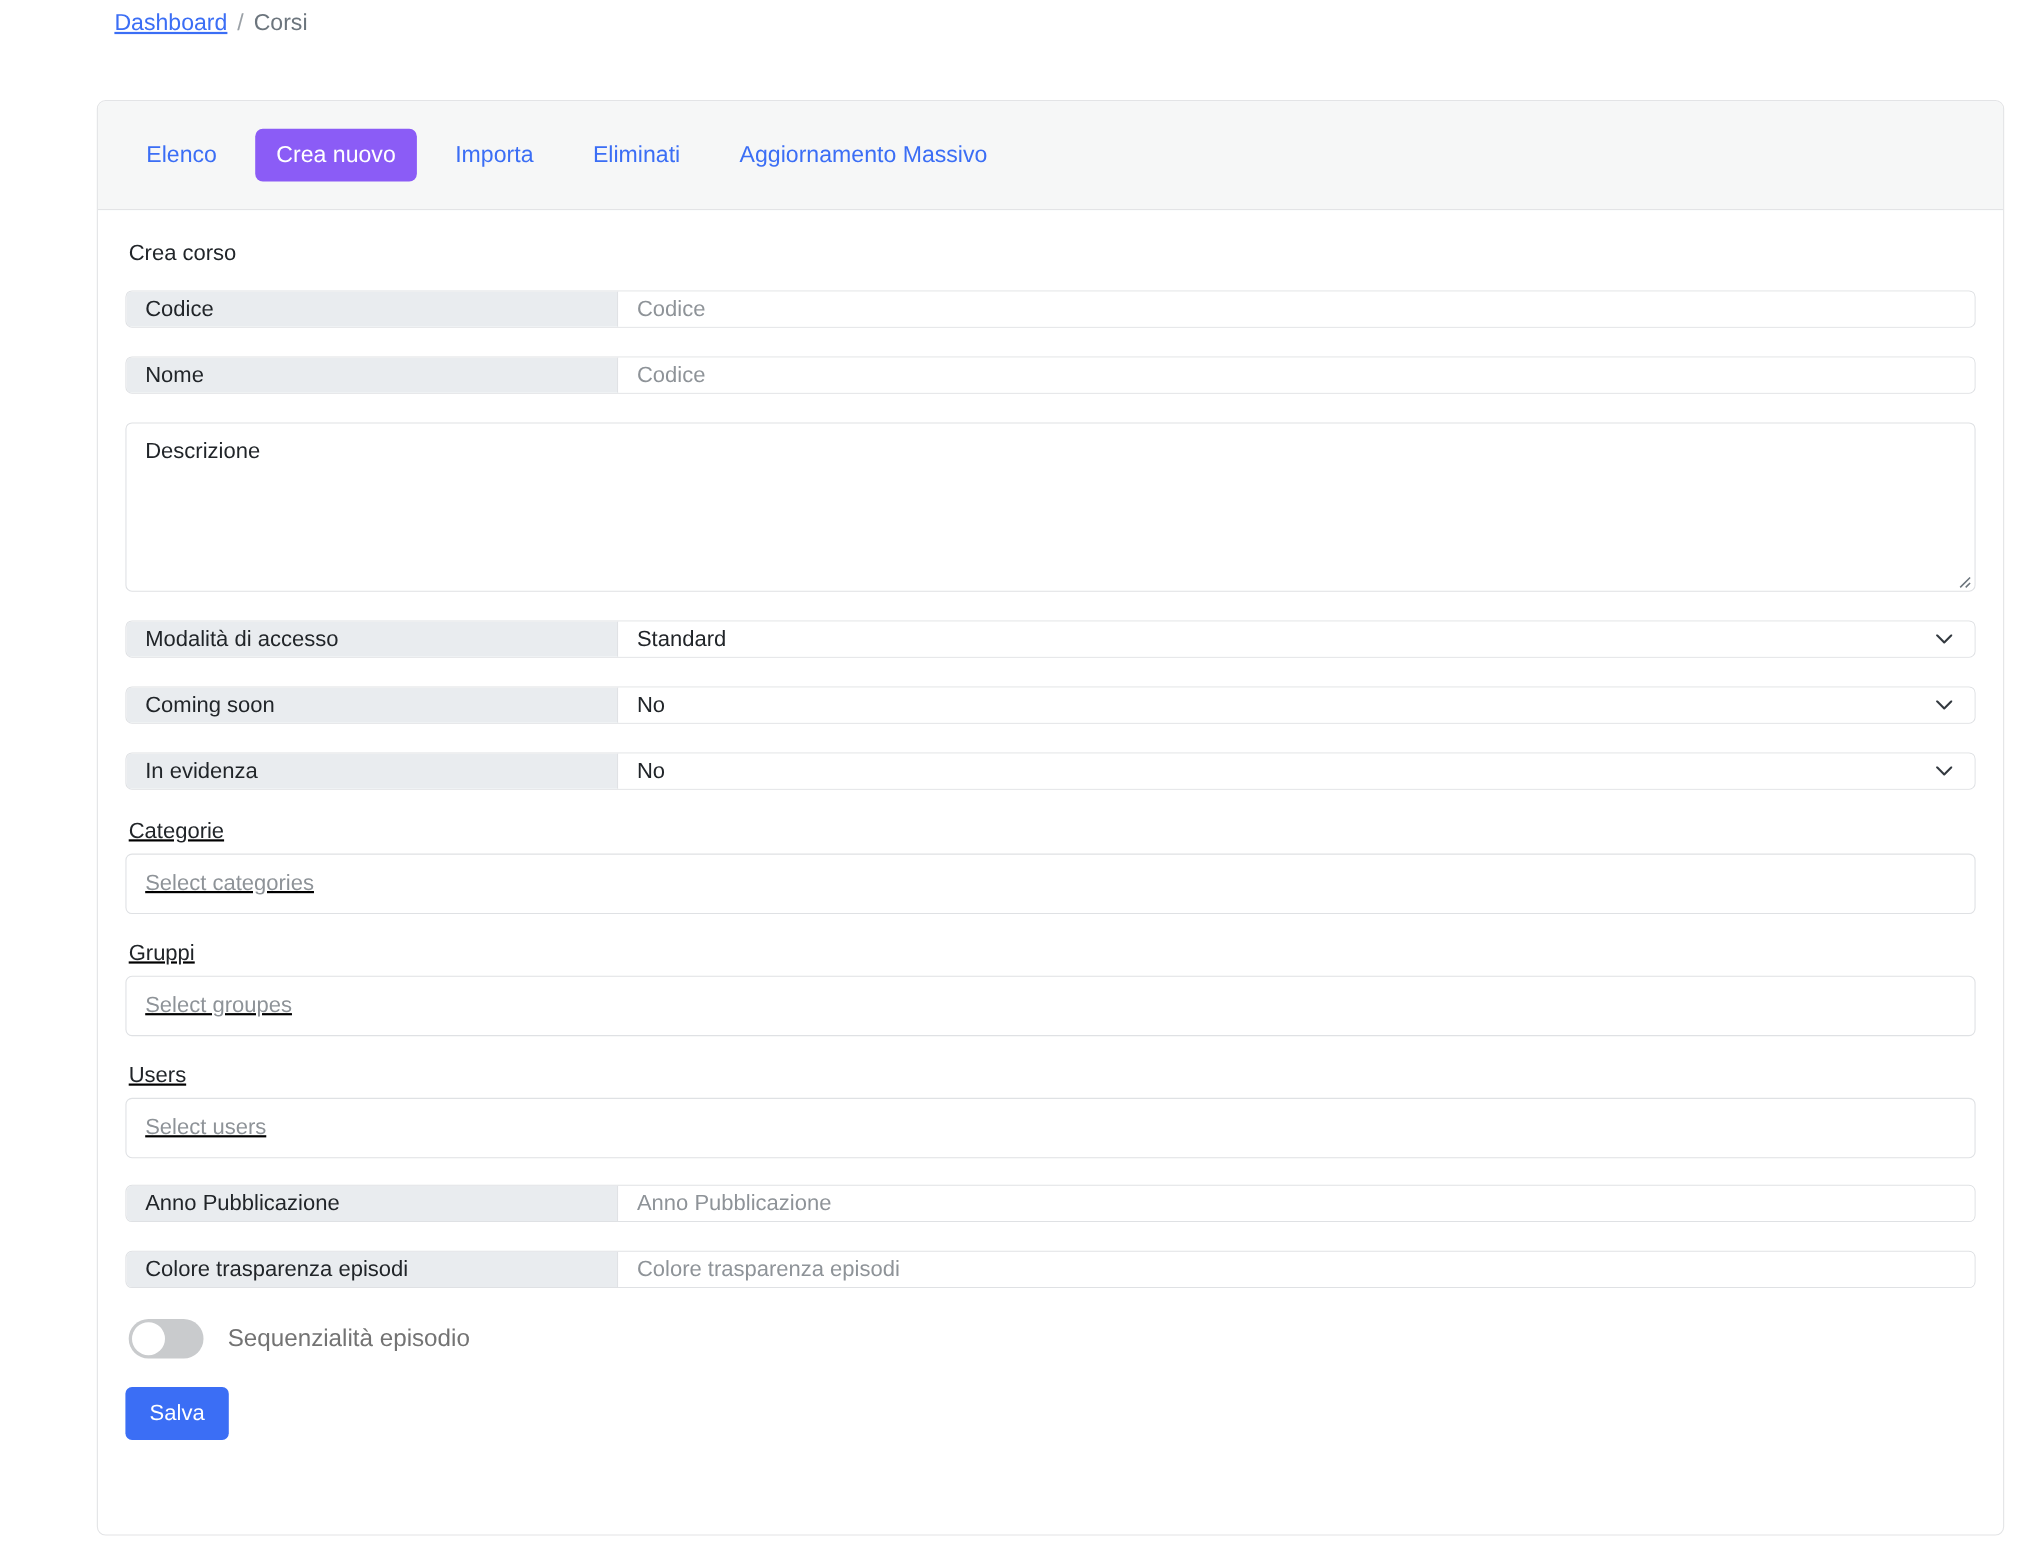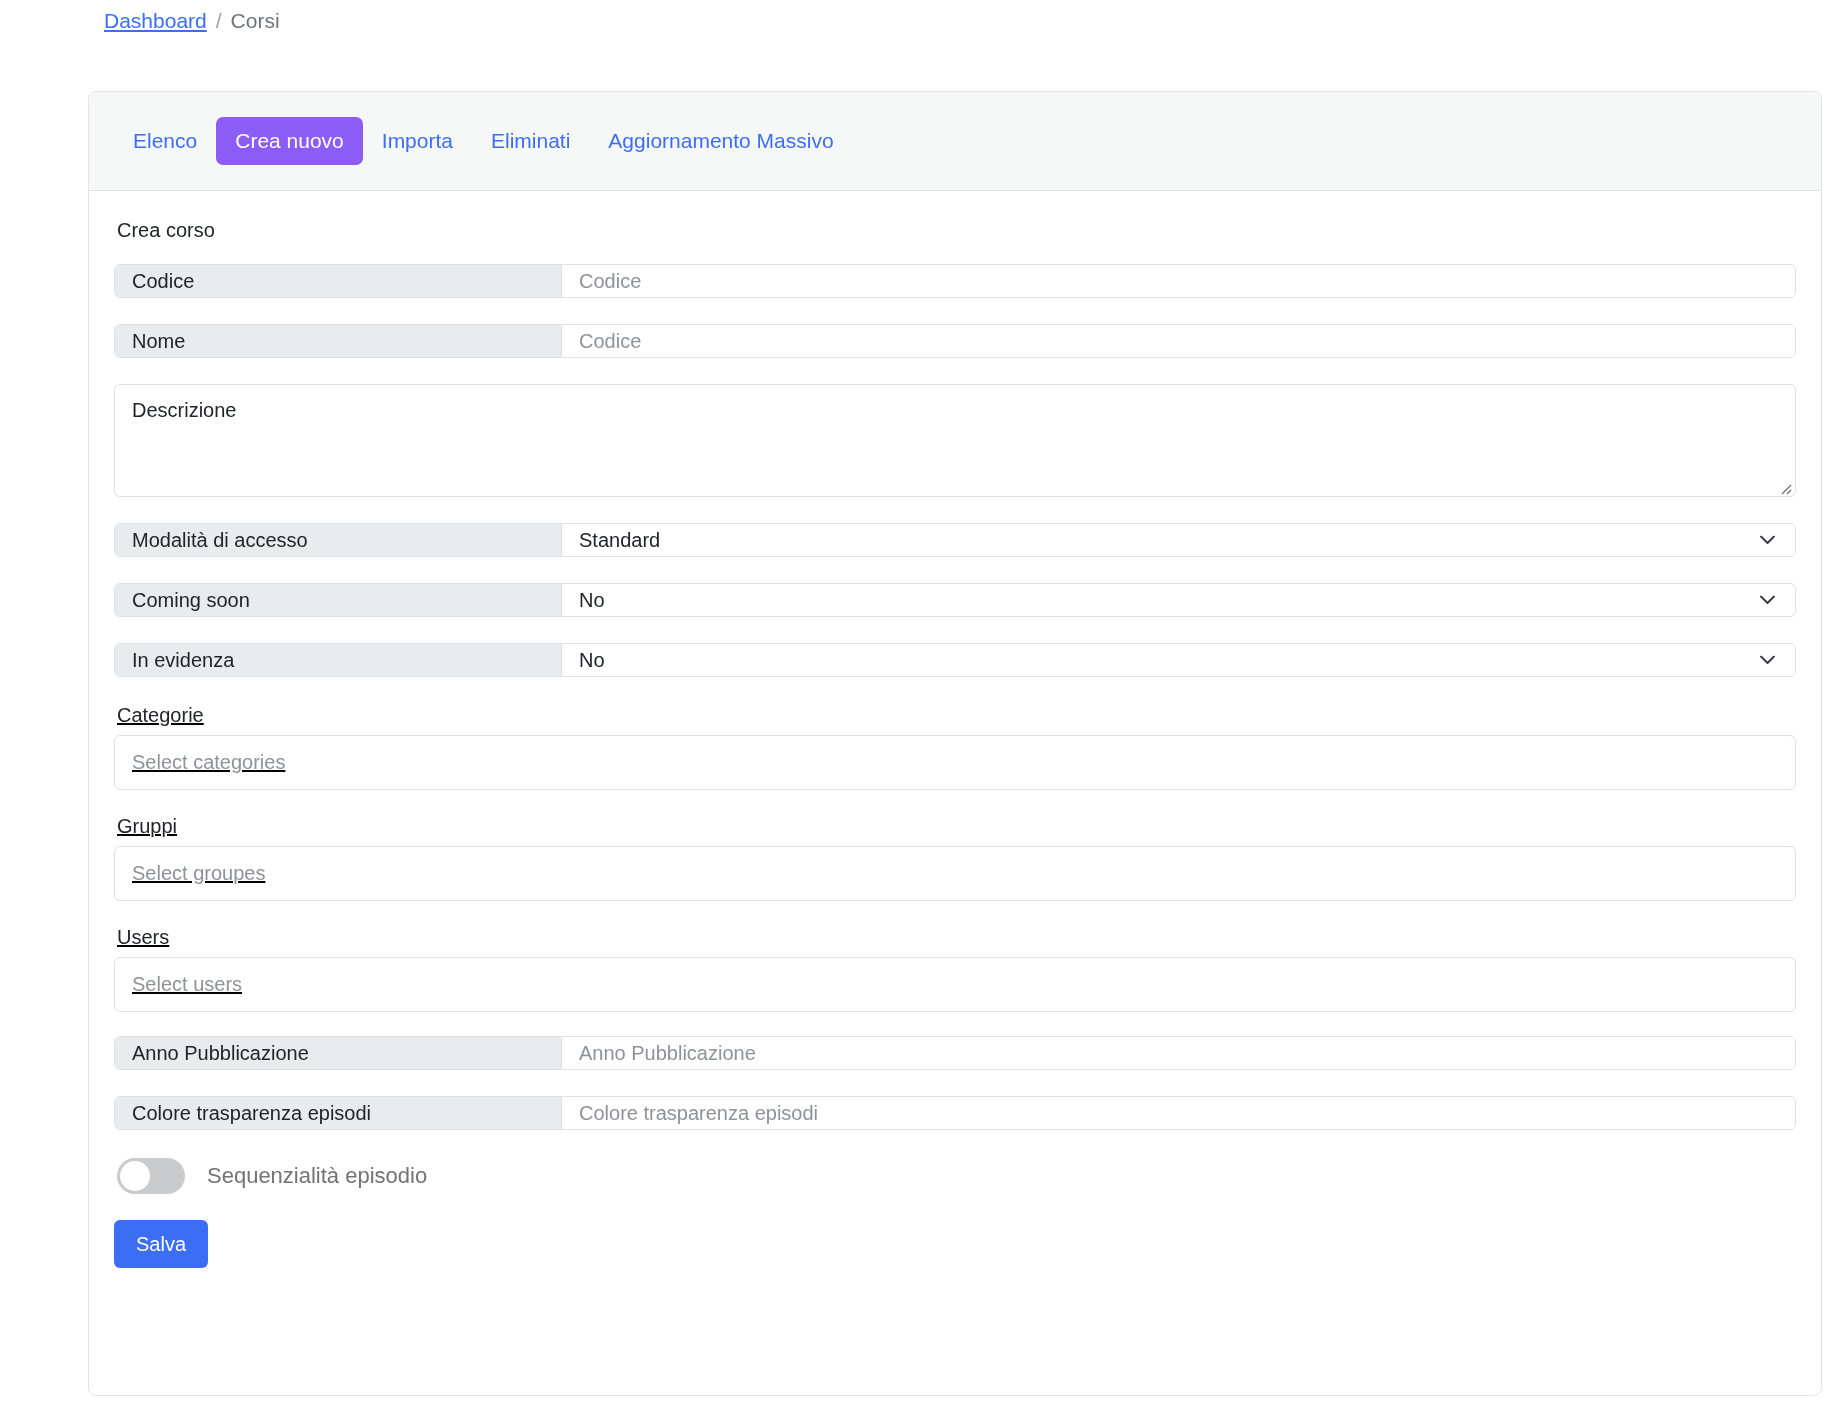--- a/index.html
+++ b/index.html
@@ -43,21 +43,21 @@
 
   .card-header {
     height: 99px;
     background: #f6f7f7;
     border-bottom: 1px solid #e3e4e6;
     display: flex;
     align-items: center;
     padding-left: 25px;
   }
 
-  .tabs { display: flex; align-items: center; gap: 0px; }
+  .tabs { display: flex; align-items: center; gap: 16px; }
   .tab {
     font-size: 21px;
     line-height: 26px;
     color: #3b6ef5;
     padding: 11px 19px;
     border-radius: 7px;
     cursor: pointer;
     white-space: nowrap;
   }
   .tab.active {
@@ -113,21 +113,21 @@
     position: absolute;
     right: 20px; top: 50%;
     transform: translateY(-50%);
     width: 15px; height: 9px;
     display: block;
   }
   .chev svg { display: block; }
 
   
   .textarea-box {
-    height: 113px;
+    height: 154px;
     border: 1px solid #dfe1e4;
     border-radius: 6px;
     background: #ffffff;
     margin-bottom: 26px;
     padding: 14px 17px;
     font-size: 20px;
     color: #212529;
     position: relative;
   }
   .resize-handle {

